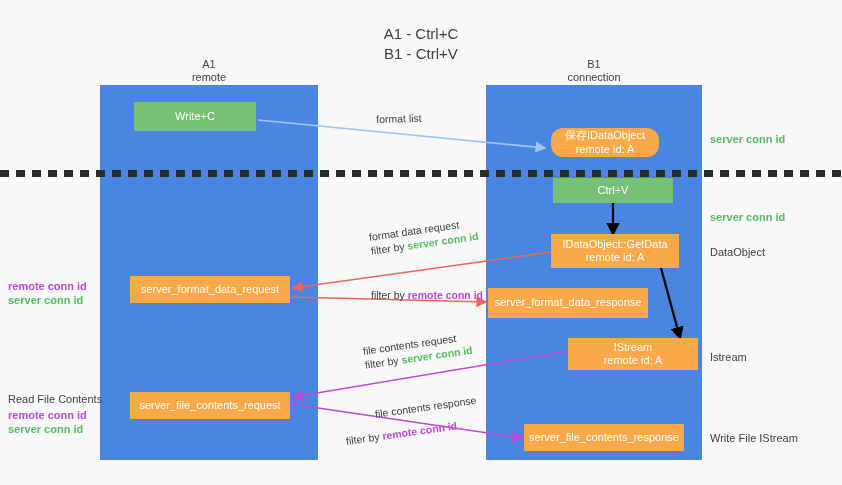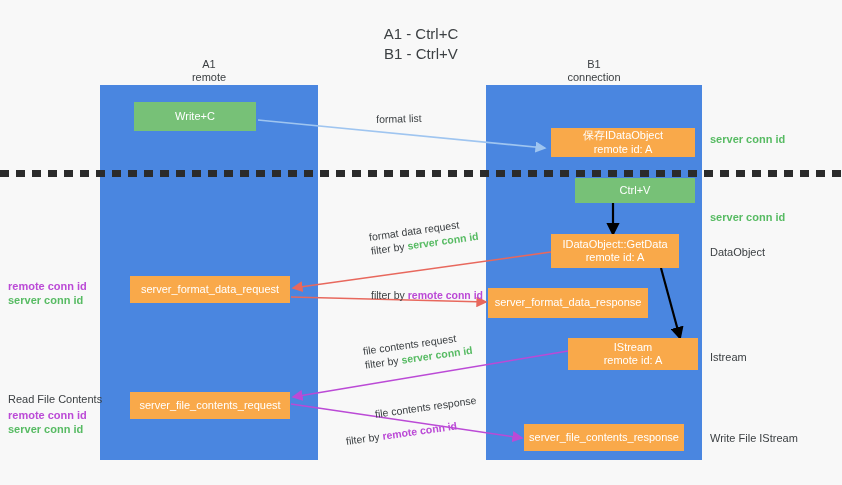--- a/index.html
+++ b/index.html
@@ -146,24 +146,24 @@
 
 <div class="abs col-header" id="hdr-a1">A1
 remote</div>
 <div class="abs col-header" id="hdr-b1">B1
 connection</div>
 
 <div class="abs" id="dashed-sep"></div>
 
 <div class="abs node green" style="left:134px; top:102px; width:122px; height:29px;">Write+C</div>
 
-<div class="abs node orange" style="left:551px; top:128px; width:144px; height:29px;">保存IDataObject
+<div class="abs node orange" style="left:551px; top:128px; width:108px; height:29px;border-radius:12px;">保存IDataObject
 remote id: A</div>
 
-<div class="abs node green" style="left:553px; top:178px; width:120px; height:25px;margin-left:22px;">Ctrl+V</div>
+<div class="abs node green" style="left:553px; top:178px; width:120px; height:25px;">Ctrl+V</div>
 
 <div class="abs node orange" style="left:551px; top:234px; width:128px; height:34px;">IDataObject::GetData
 remote id: A</div>
 
 <div class="abs node orange" style="left:130px; top:276px; width:160px; height:27px;">server_format_data_request</div>
 
 <div class="abs node orange" style="left:488px; top:288px; width:160px; height:30px;">server_format_data_response</div>
 
 <div class="abs node orange" style="left:568px; top:338px; width:130px; height:32px;">IStream
 remote id: A</div>

